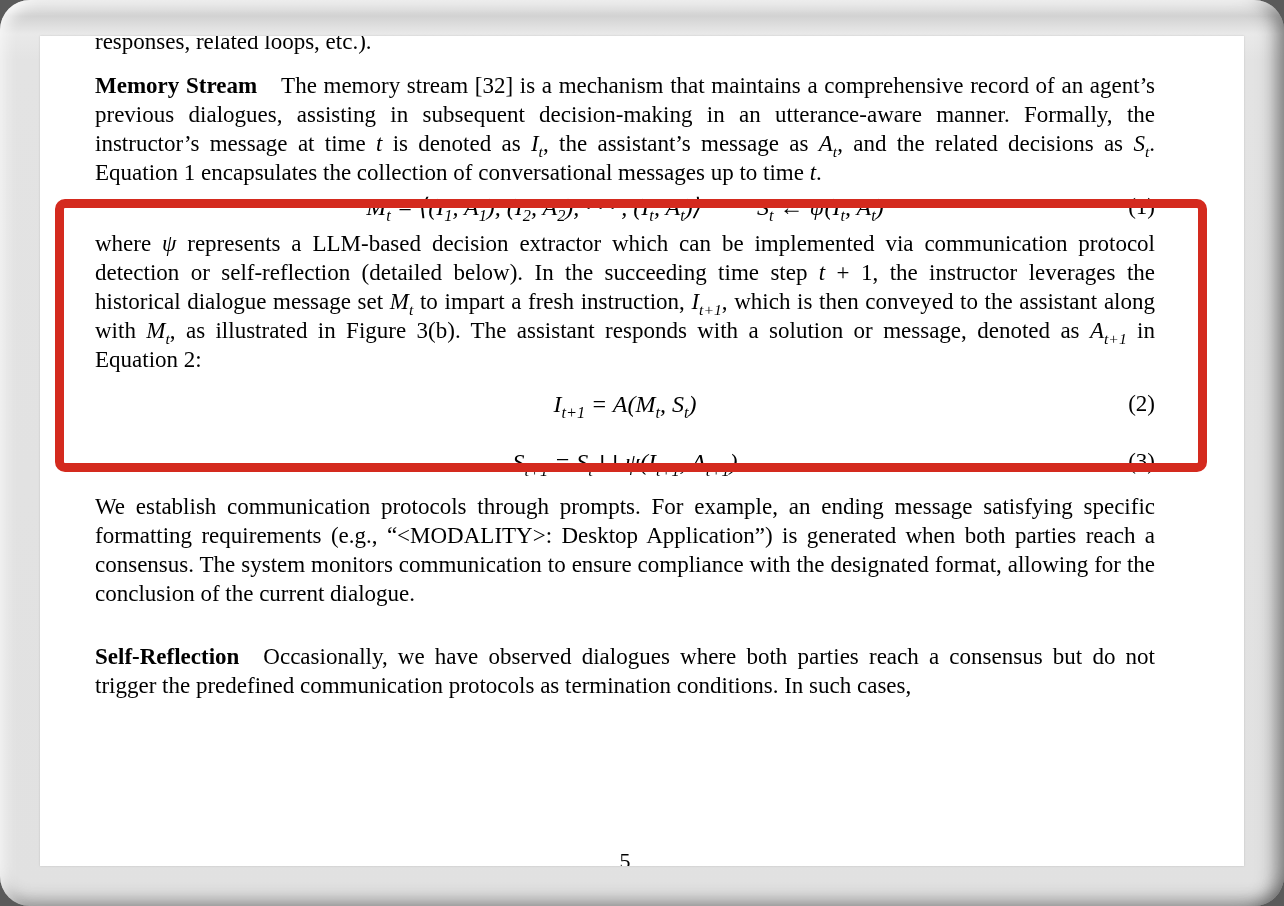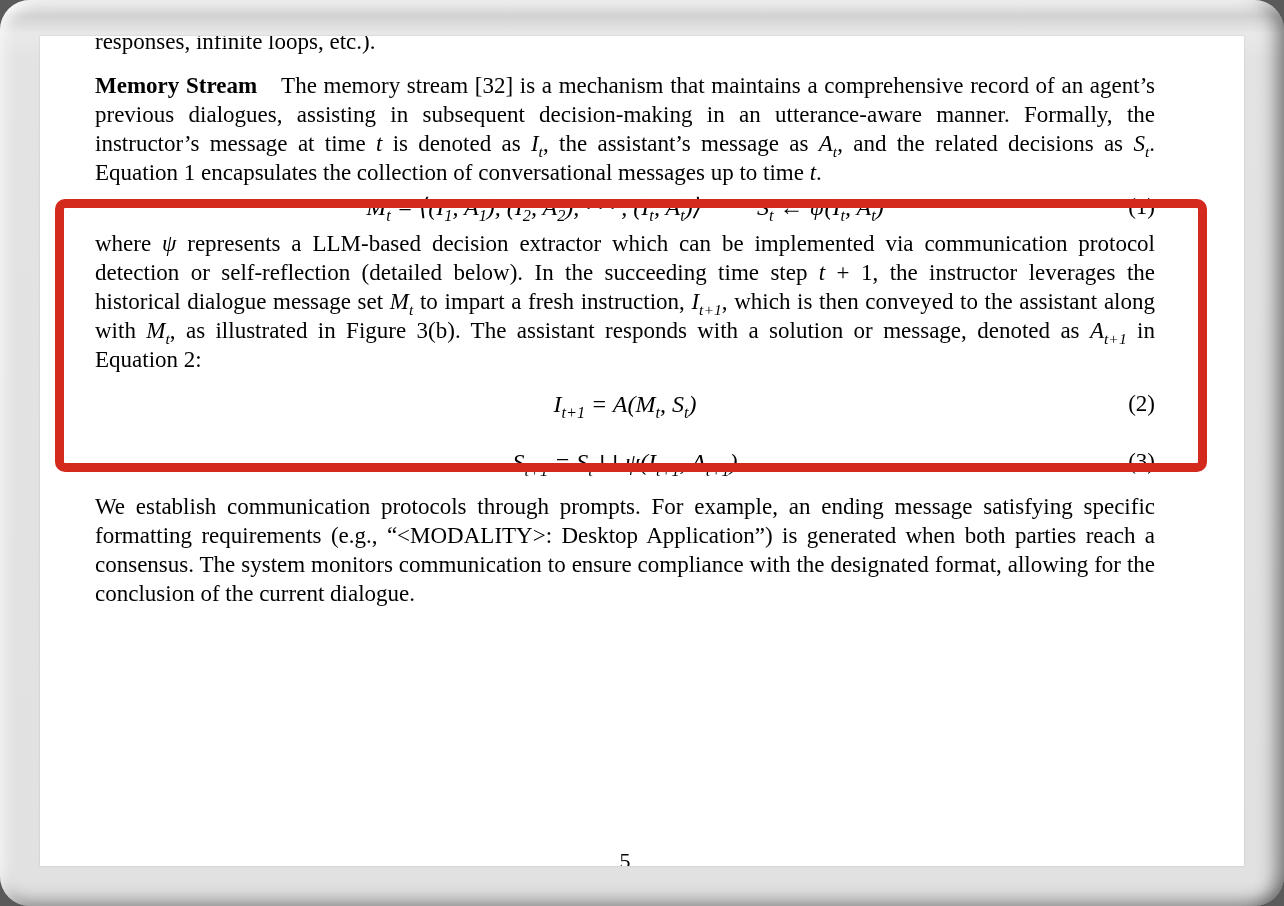--- a/index.html
+++ b/index.html
@@ -60,34 +60,35 @@
     border:9px solid #d42a1e;border-radius:10px;
     box-sizing:border-box;pointer-events:none;z-index:5;
   }
 </style>
 </head>
 <body>
 
 <div class="window">
   <div class="page">
     <div class="content">
-        <p class="partial"><span>responses, infinite loops, etc.).</span></p>
+        <p class="partial"><span>responses, related loops, etc.).</span></p>
         <p class="para"><span class="lead">Memory Stream</span><span>The memory stream [32] is a mechanism that maintains a comprehensive record of an agent’s previous dialogues, assisting in subsequent decision-making in an utterance-aware manner. Formally, the instructor’s message at time </span><span class="math">t</span><span> is denoted as </span><span class="math">I</span><sub class="math">t</sub><span>, the assistant’s message as </span><span class="math">A</span><sub class="math">t</sub><span>, and the related decisions as </span><span class="math">S</span><sub class="math">t</sub><span>. Equation 1 encapsulates the collection of conversational messages up to time </span><span class="math">t</span><span>.</span></p>
         <div class="eq-row">
           <span class="eq"><span class="math">M</span><sub class="math">t</sub><span class="math"> = ⟨(I</span><sub class="math">1</sub><span class="math">, A</span><sub class="math">1</sub><span class="math">), (I</span><sub class="math">2</sub><span class="math">, A</span><sub class="math">2</sub><span class="math">), · · · , (I</span><sub class="math">t</sub><span class="math">, A</span><sub class="math">t</sub><span class="math">)⟩</span></span>
           <span class="eq"><span class="math">S</span><sub class="math">t</sub><span class="math"> ← ψ(I</span><sub class="math">t</sub><span class="math">, A</span><sub class="math">t</sub><span class="math">)</span></span>
           <span class="eq-num">(1)</span>
         </div>
         <p class="para"><span>where </span><span class="math">ψ</span><span> represents a LLM-based decision extractor which can be implemented via communication protocol detection or self-reflection (detailed below). In the succeeding time step </span><span class="math">t</span><span> + 1, the instructor leverages the historical dialogue message set </span><span class="math">M</span><sub class="math">t</sub><span> to impart a fresh instruction, </span><span class="math">I</span><sub class="math">t+1</sub><span>, which is then conveyed to the assistant along with </span><span class="math">M</span><sub class="math">t</sub><span>, as illustrated in Figure 3(b). The assistant responds with a solution or message, denoted as </span><span class="math">A</span><sub class="math">t+1</sub><span> in Equation 2:</span></p>
         <div class="eq-row">
           <span class="eq"><span class="math">I</span><sub class="math">t+1</sub><span class="math"> = A(M</span><sub class="math">t</sub><span class="math">, S</span><sub class="math">t</sub><span class="math">)</span></span>
           <span class="eq-num">(2)</span>
         </div>
         <div class="eq-row">
           <span class="eq"><span class="math">S</span><sub class="math">t+1</sub><span class="math"> = S</span><sub class="math">t</sub><span class="math"> ∪ ψ(I</span><sub class="math">t+1</sub><span class="math">, A</span><sub class="math">t+1</sub><span class="math">)</span></span>
           <span class="eq-num">(3)</span>
         </div>
         <p class="para"><span>We establish communication protocols through prompts. For example, an ending message satisfying specific formatting requirements (e.g., “&lt;MODALITY&gt;: Desktop Application”) is generated when both parties reach a consensus. The system monitors communication to ensure compliance with the designated format, allowing for the conclusion of the current dialogue.</span></p>
+        <p class="para"><span class="lead">Self-Reflection</span><span>Occasionally, we have observed dialogues where both parties reach a consensus but do not trigger the predefined communication protocols as termination conditions. In such cases,</span></p>
       </div>
     <div class="page-number">5</div>
     <div class="annotation-box" style="border-color: rgb(212, 42, 30);"></div>
   </div>
 </div>
 
 </body></html>

